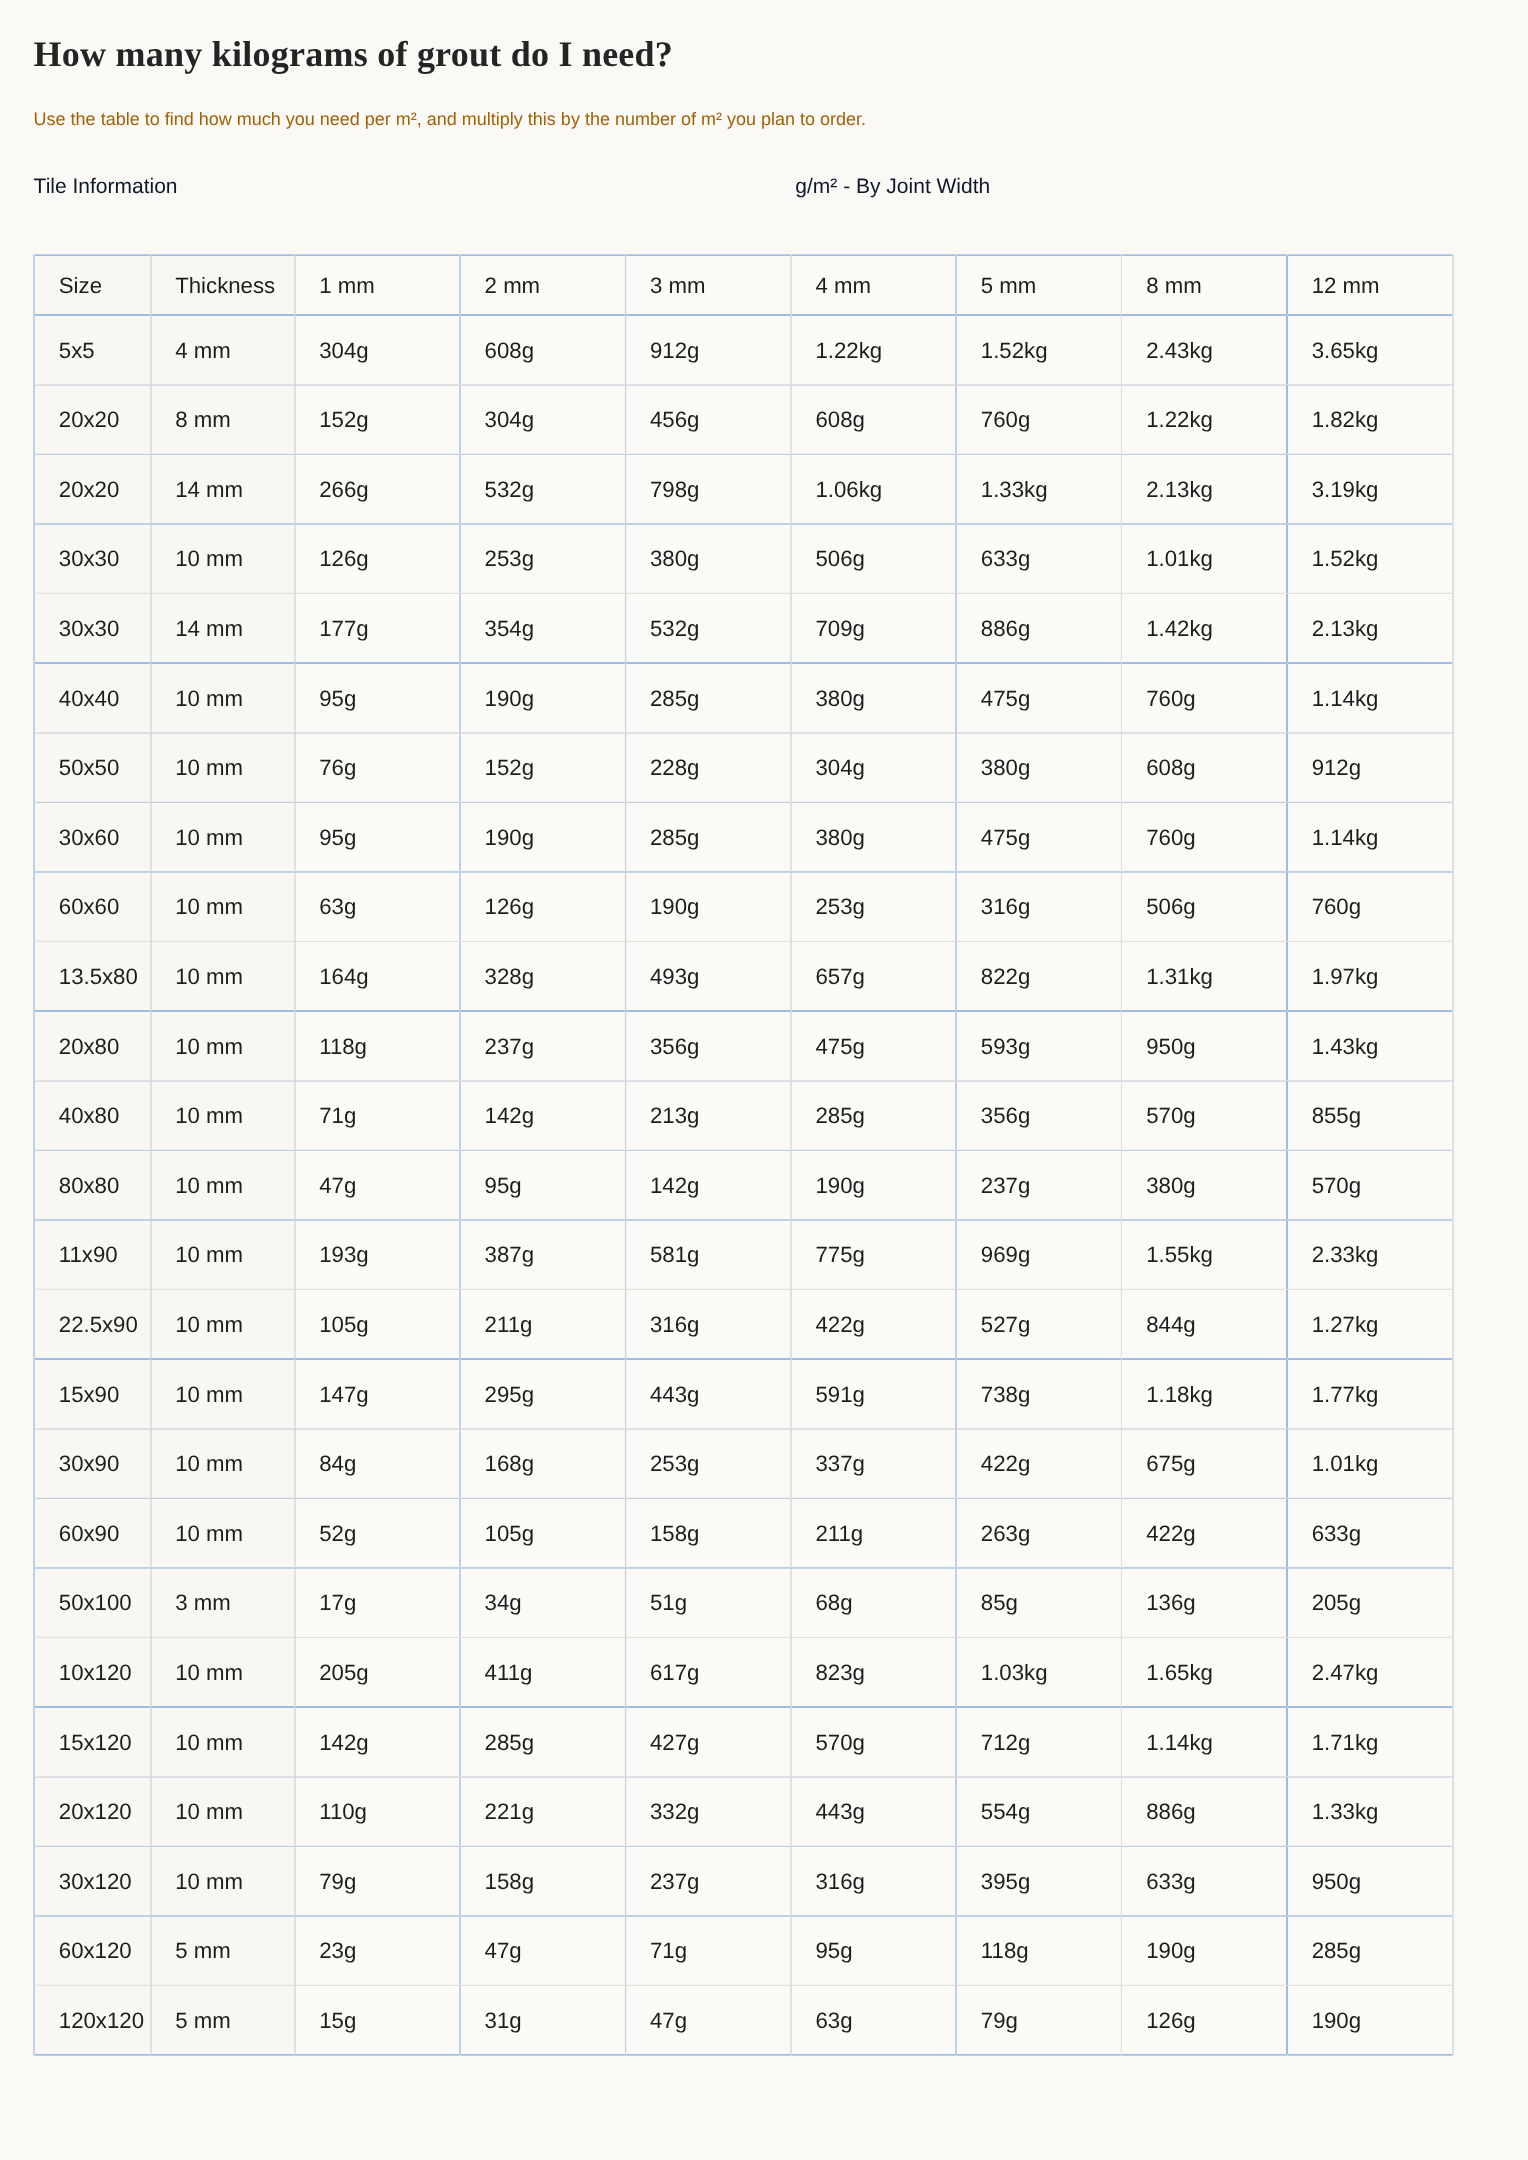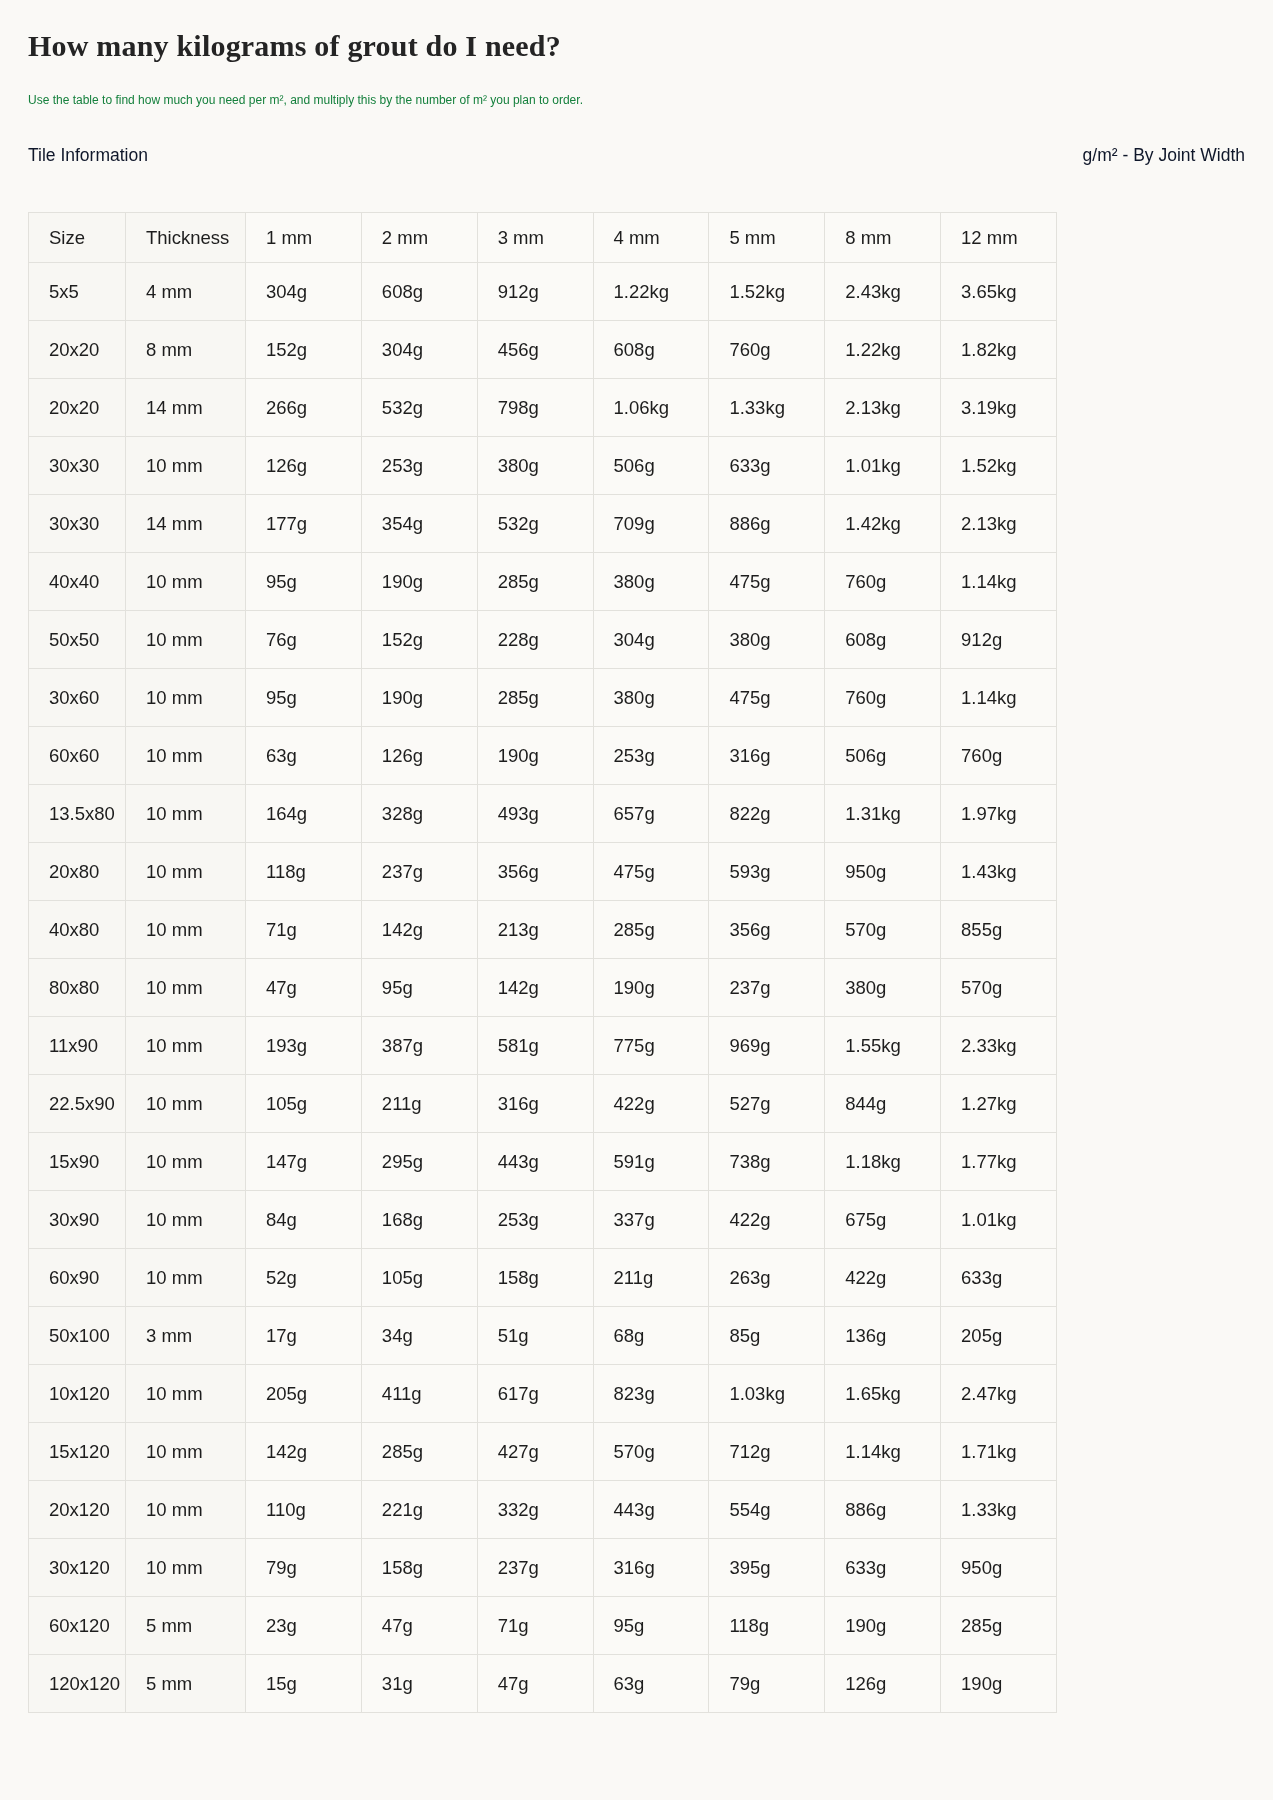--- a/index.html
+++ b/index.html
@@ -20,43 +20,43 @@
   .page-title {
     font-family: "Liberation Serif", serif;
     font-size: 30px;
     line-height: 36px;
     font-weight: 600;
     letter-spacing: 0.2px;
     color: #242424;
     margin: 0;
   }
   .page-subtitle {
-    font-size: 12px;
+    font-size: 15px;
     line-height: 22px;
     margin-top: 25px;
-    color: #15803d;
+    color: #a16207;
   }
   .captions-row {
     display: flex;
     align-items: flex-end;
     margin-top: 34px;
     font-size: 17.5px;
     color: #0f172a;
   }
   .caption-left {
     width: 215px;
     flex: 0 0 auto;
   }
   .caption-right {
     flex: 1 1 auto;
-    text-align: right;
+    text-align: center;
   }
   table.grout-table {
     margin-top: 46px;
-    width: 1029px;
+    width: 1183px;
     table-layout: fixed;
     border-collapse: collapse;
     background: #3b82f6;
     border: 1px solid #d7d6d2;
   }
   .grout-table th,
   .grout-table td {
     border: 1px solid #e2e1dc;
     font-weight: normal;
     font-size: 18.5px;

